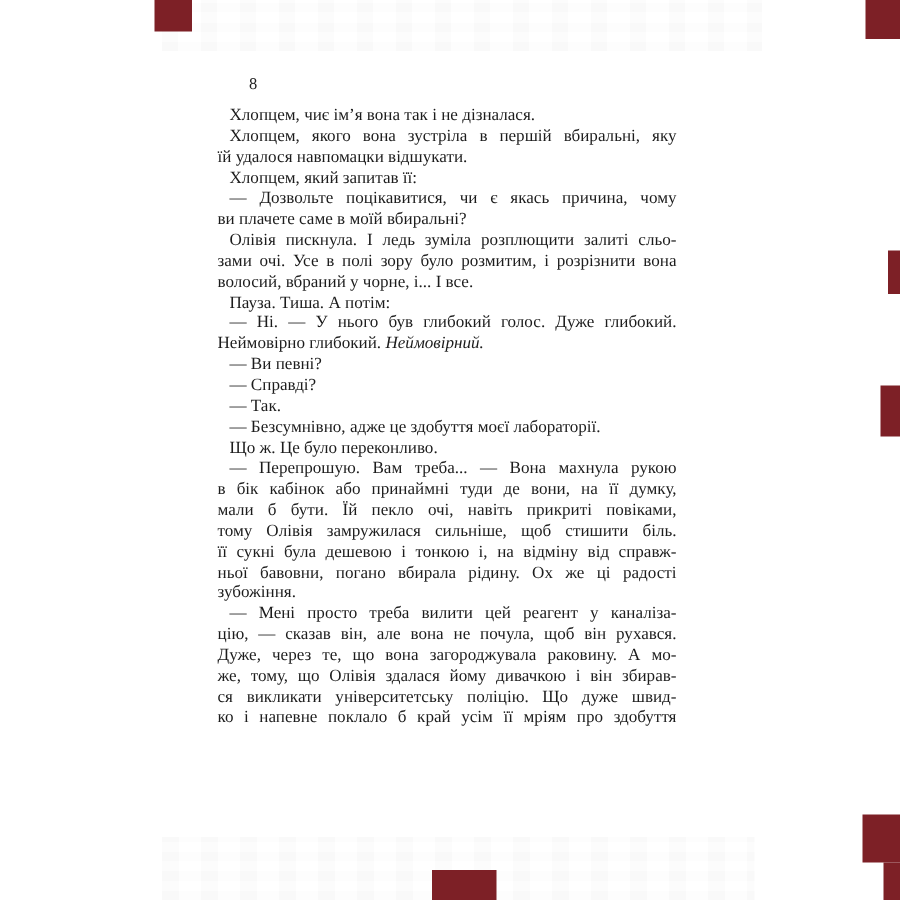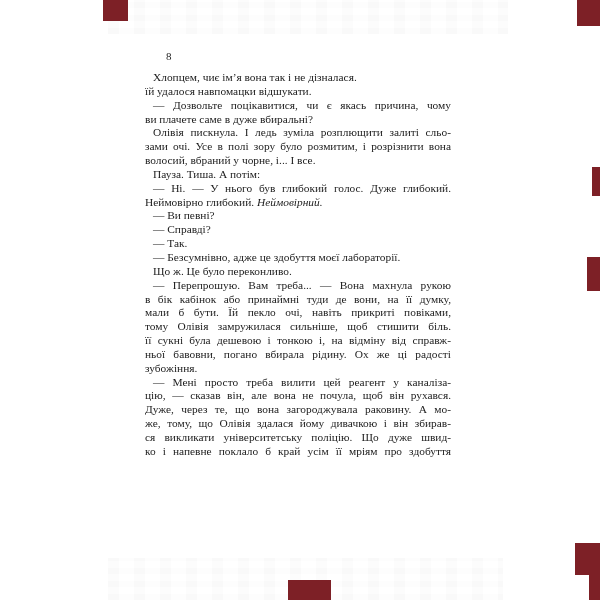--- a/index.html
+++ b/index.html
@@ -71,23 +71,25 @@
 
 <div class="page">
 
   <div class="noise noise-top"></div>
   <div class="noise noise-bottom"></div>
 
   <div class="page-num">8</div>
 
   <div class="text-block">
     <div class="ln ind">Хлопцем, чиє ім’я вона так і не дізналася.</div>
+    <div class="ln ind j">Хлопцем, якого вона зустріла в першій вбиральні, яку</div>
     <div class="ln">їй удалося навпомацки відшукати.</div>
+    <div class="ln ind">Хлопцем, який запитав її:</div>
     <div class="ln ind j">— Дозвольте поцікавитися, чи є якась причина, чому</div>
-    <div class="ln">ви плачете саме в дуже вбиральні?</div>
+    <div class="ln">ви плачете саме в моїй вбиральні?</div>
     <div class="ln ind j">Олівія пискнула. І ледь зуміла розплющити залиті сльо-</div>
     <div class="ln j">зами очі. Усе в полі зору було розмитим, і розрізнити вона</div>
     <div class="ln">волосий, вбраний у чорне, і... І все.</div>
     <div class="ln ind">Пауза. Тиша. А потім:</div>
     <div class="ln ind j">— Ні. — У нього був глибокий голос. Дуже глибокий.</div>
     <div class="ln"><span>Неймовірно глибокий. </span><span class="it">Неймовірний.</span></div>
     <div class="ln ind">— Ви певні?</div>
     <div class="ln ind">— Справді?</div>
     <div class="ln ind">— Так.</div>
     <div class="ln ind">— Безсумнівно, адже це здобуття моєї лабораторії.</div>

